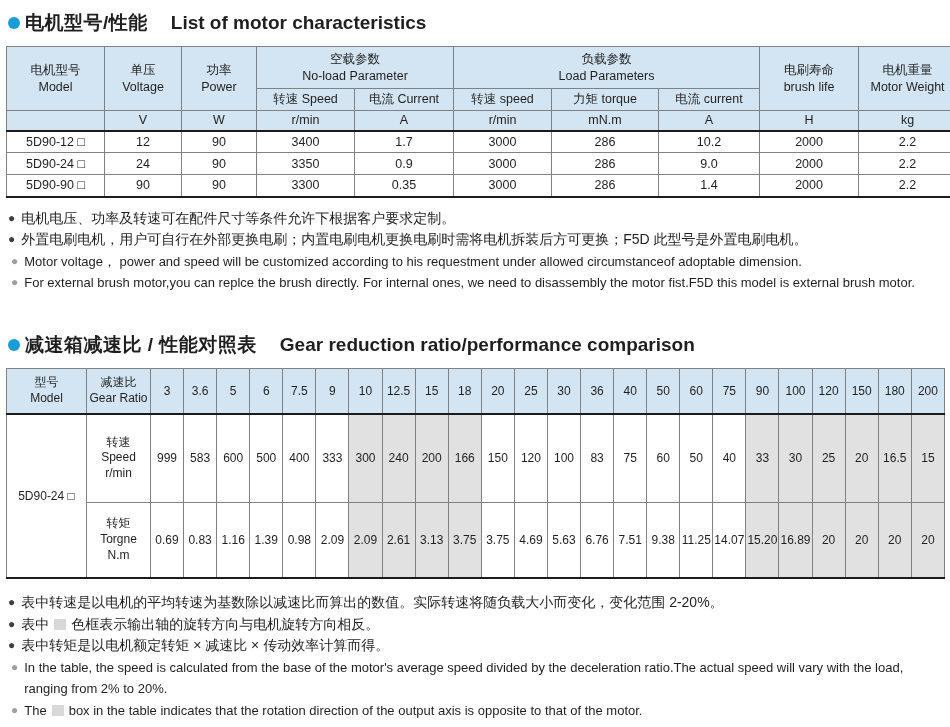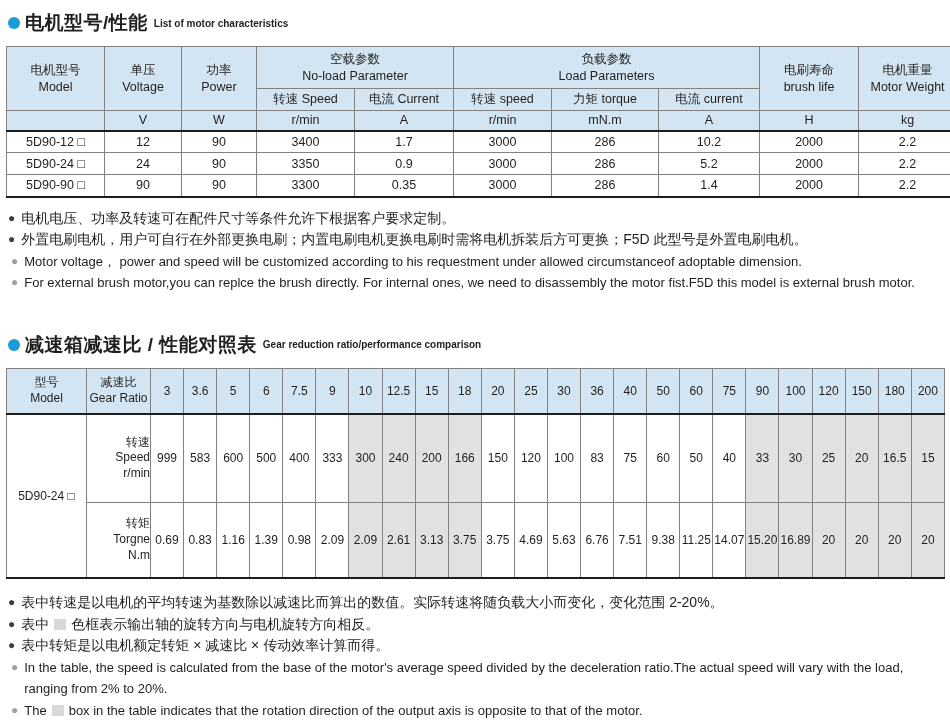--- a/index.html
+++ b/index.html
@@ -6,42 +6,42 @@
   .page {
     width:950px; height:727px; box-sizing:border-box;
     background:#ffffff; color:#1f1f1f;
     font-family:"Liberation Sans", sans-serif;
     padding:8px 5px 0 6px; overflow:hidden;
     --accent:#189dd9; --hdr-bg:#d3e5f2; --rev-bg:#e2e1e1; --swatch:#d8d8d8;
   }
   .section-title { display:flex; align-items:center; margin:2px 0 10px 2px; }
   .dot { width:12px; height:12px; border-radius:50%; background:var(--accent); margin-right:5px; flex:0 0 auto; }
   .title-cn { font-size:19px; font-weight:bold; letter-spacing:0.5px; }
-  .title-en { font-size:10px; font-weight:bold; margin-left:6px; }
+  .title-en { font-size:19px; font-weight:bold; margin-left:23px; }
 
   table { border-collapse:collapse; table-layout:fixed; width:100%;
           border-bottom:2px solid #1c1c1c; }
   td { border:1px solid #818181; text-align:center; vertical-align:middle;
        padding:1px 2px; font-size:12.5px; overflow:hidden; }
   .hdr { background:var(--hdr-bg); }
   .thick td { border-bottom:2px solid #1c1c1c; }
   .h2line span { display:block; line-height:1.3; }
 
   .motor-table tr.r1 { height:42px; }
   .motor-table tr.r2 { height:22px; }
   .motor-table tr.r3 { height:20px; }
   .motor-table tr.data { height:22px; }
 
   .gear-table tr.ghead { height:46px;border-radius:15px; }
   .gear-table tr.gspeed { height:88px; }
   .gear-table tr.gtorque { height:76px; }
   .gear-table td { font-size:12px; padding:0; }
   .gval { font-size:11.5px; }
   .rev { background:var(--rev-bg); }
-  .rowlabel { text-align:right; padding-left:7px; font-size:12.5px; line-height:1.35;margin-left:48px; }
+  .rowlabel { text-align:center; padding-left:7px; font-size:12.5px; line-height:1.35;margin-left:48px; }
   .gmodel { font-size:12.5px; }
 
   .notes { margin:10px 0 0 2px; }
   .notes2 { margin-top:13px; }
   .note { display:flex; align-items:flex-start; line-height:21.5px; }
   .note .bullet { margin-right:6px; font-size:12px; flex:0 0 auto; }
   .note.cn { font-size:14px; }
   .note.cn .bullet { color:#3f3f3f; }
   .note.en { font-size:13px; padding-left:3px; }
   .note.en .bullet { color:#9aa0a4; }
@@ -136,21 +136,21 @@
       <td>2.2</td>
     </tr>
     <tr class="data">
       <td>5D90-24 □</td>
       <td>24</td>
       <td>90</td>
       <td>3350</td>
       <td>0.9</td>
       <td>3000</td>
       <td>286</td>
-      <td>5.2</td>
+      <td>9.0</td>
       <td>2000</td>
       <td>2.2</td>
     </tr>
     <tr class="data">
       <td>5D90-90 □</td>
       <td>90</td>
       <td>90</td>
       <td>3300</td>
       <td>0.35</td>
       <td>3000</td>

